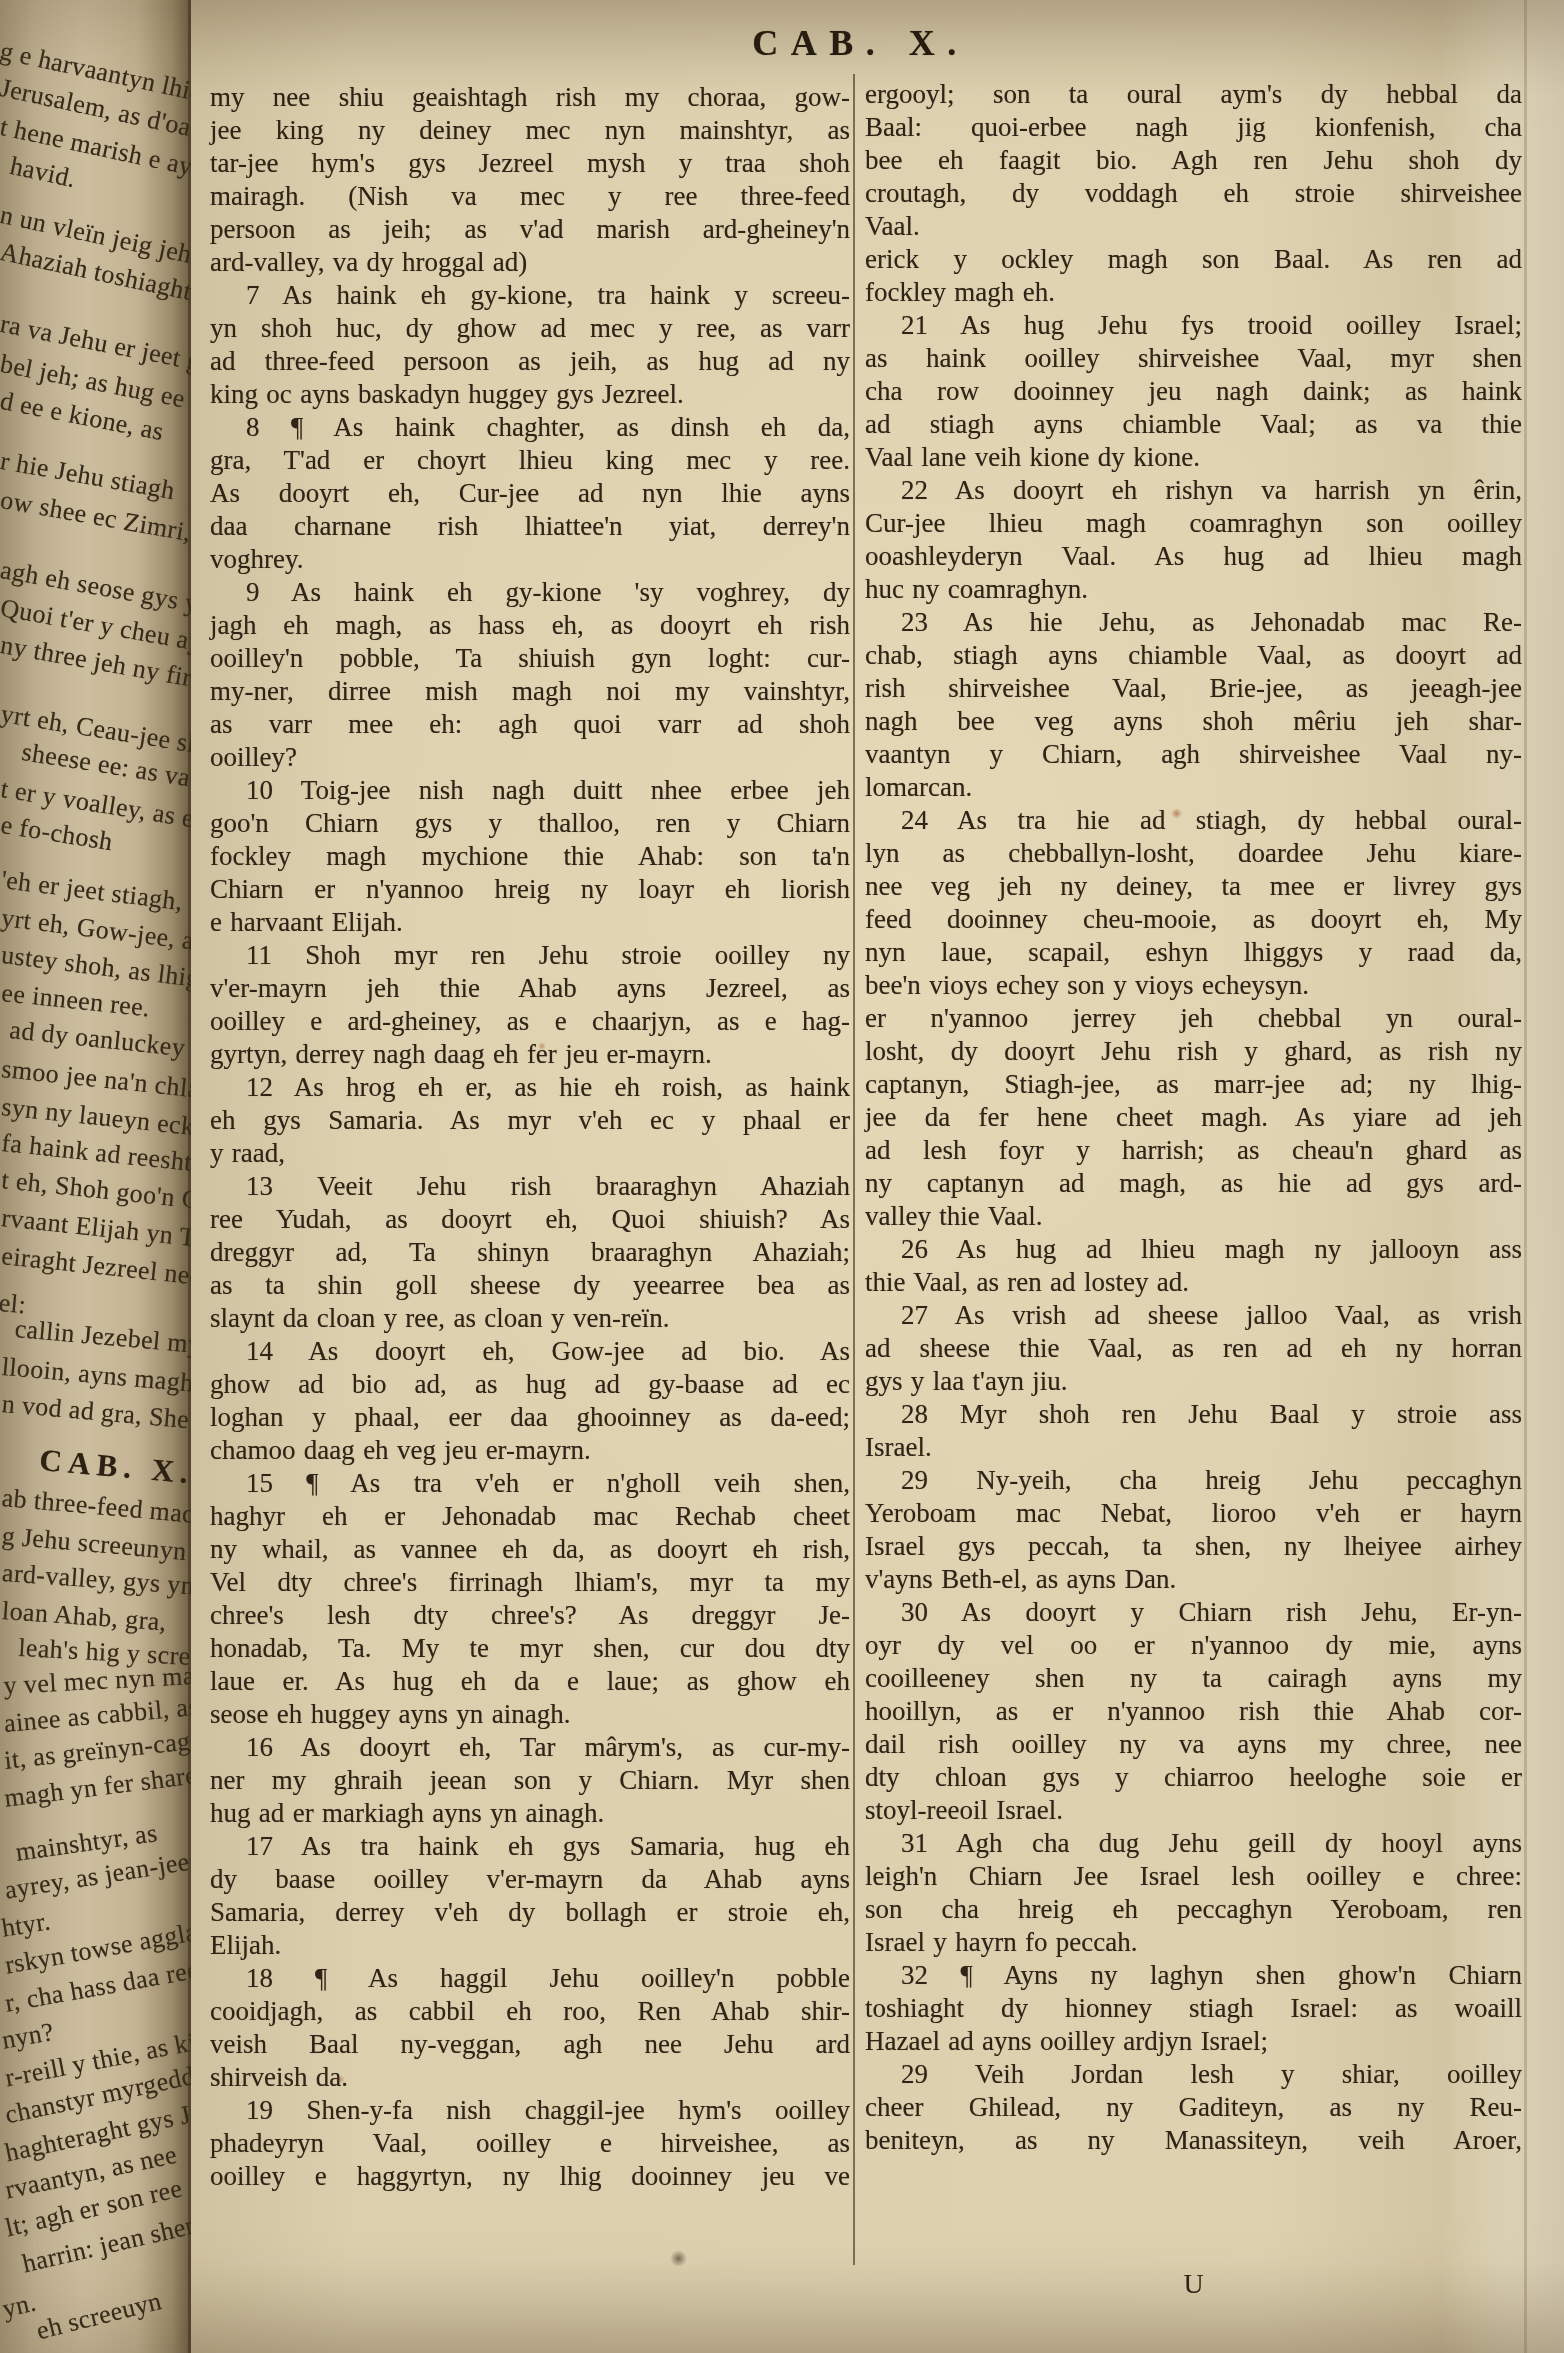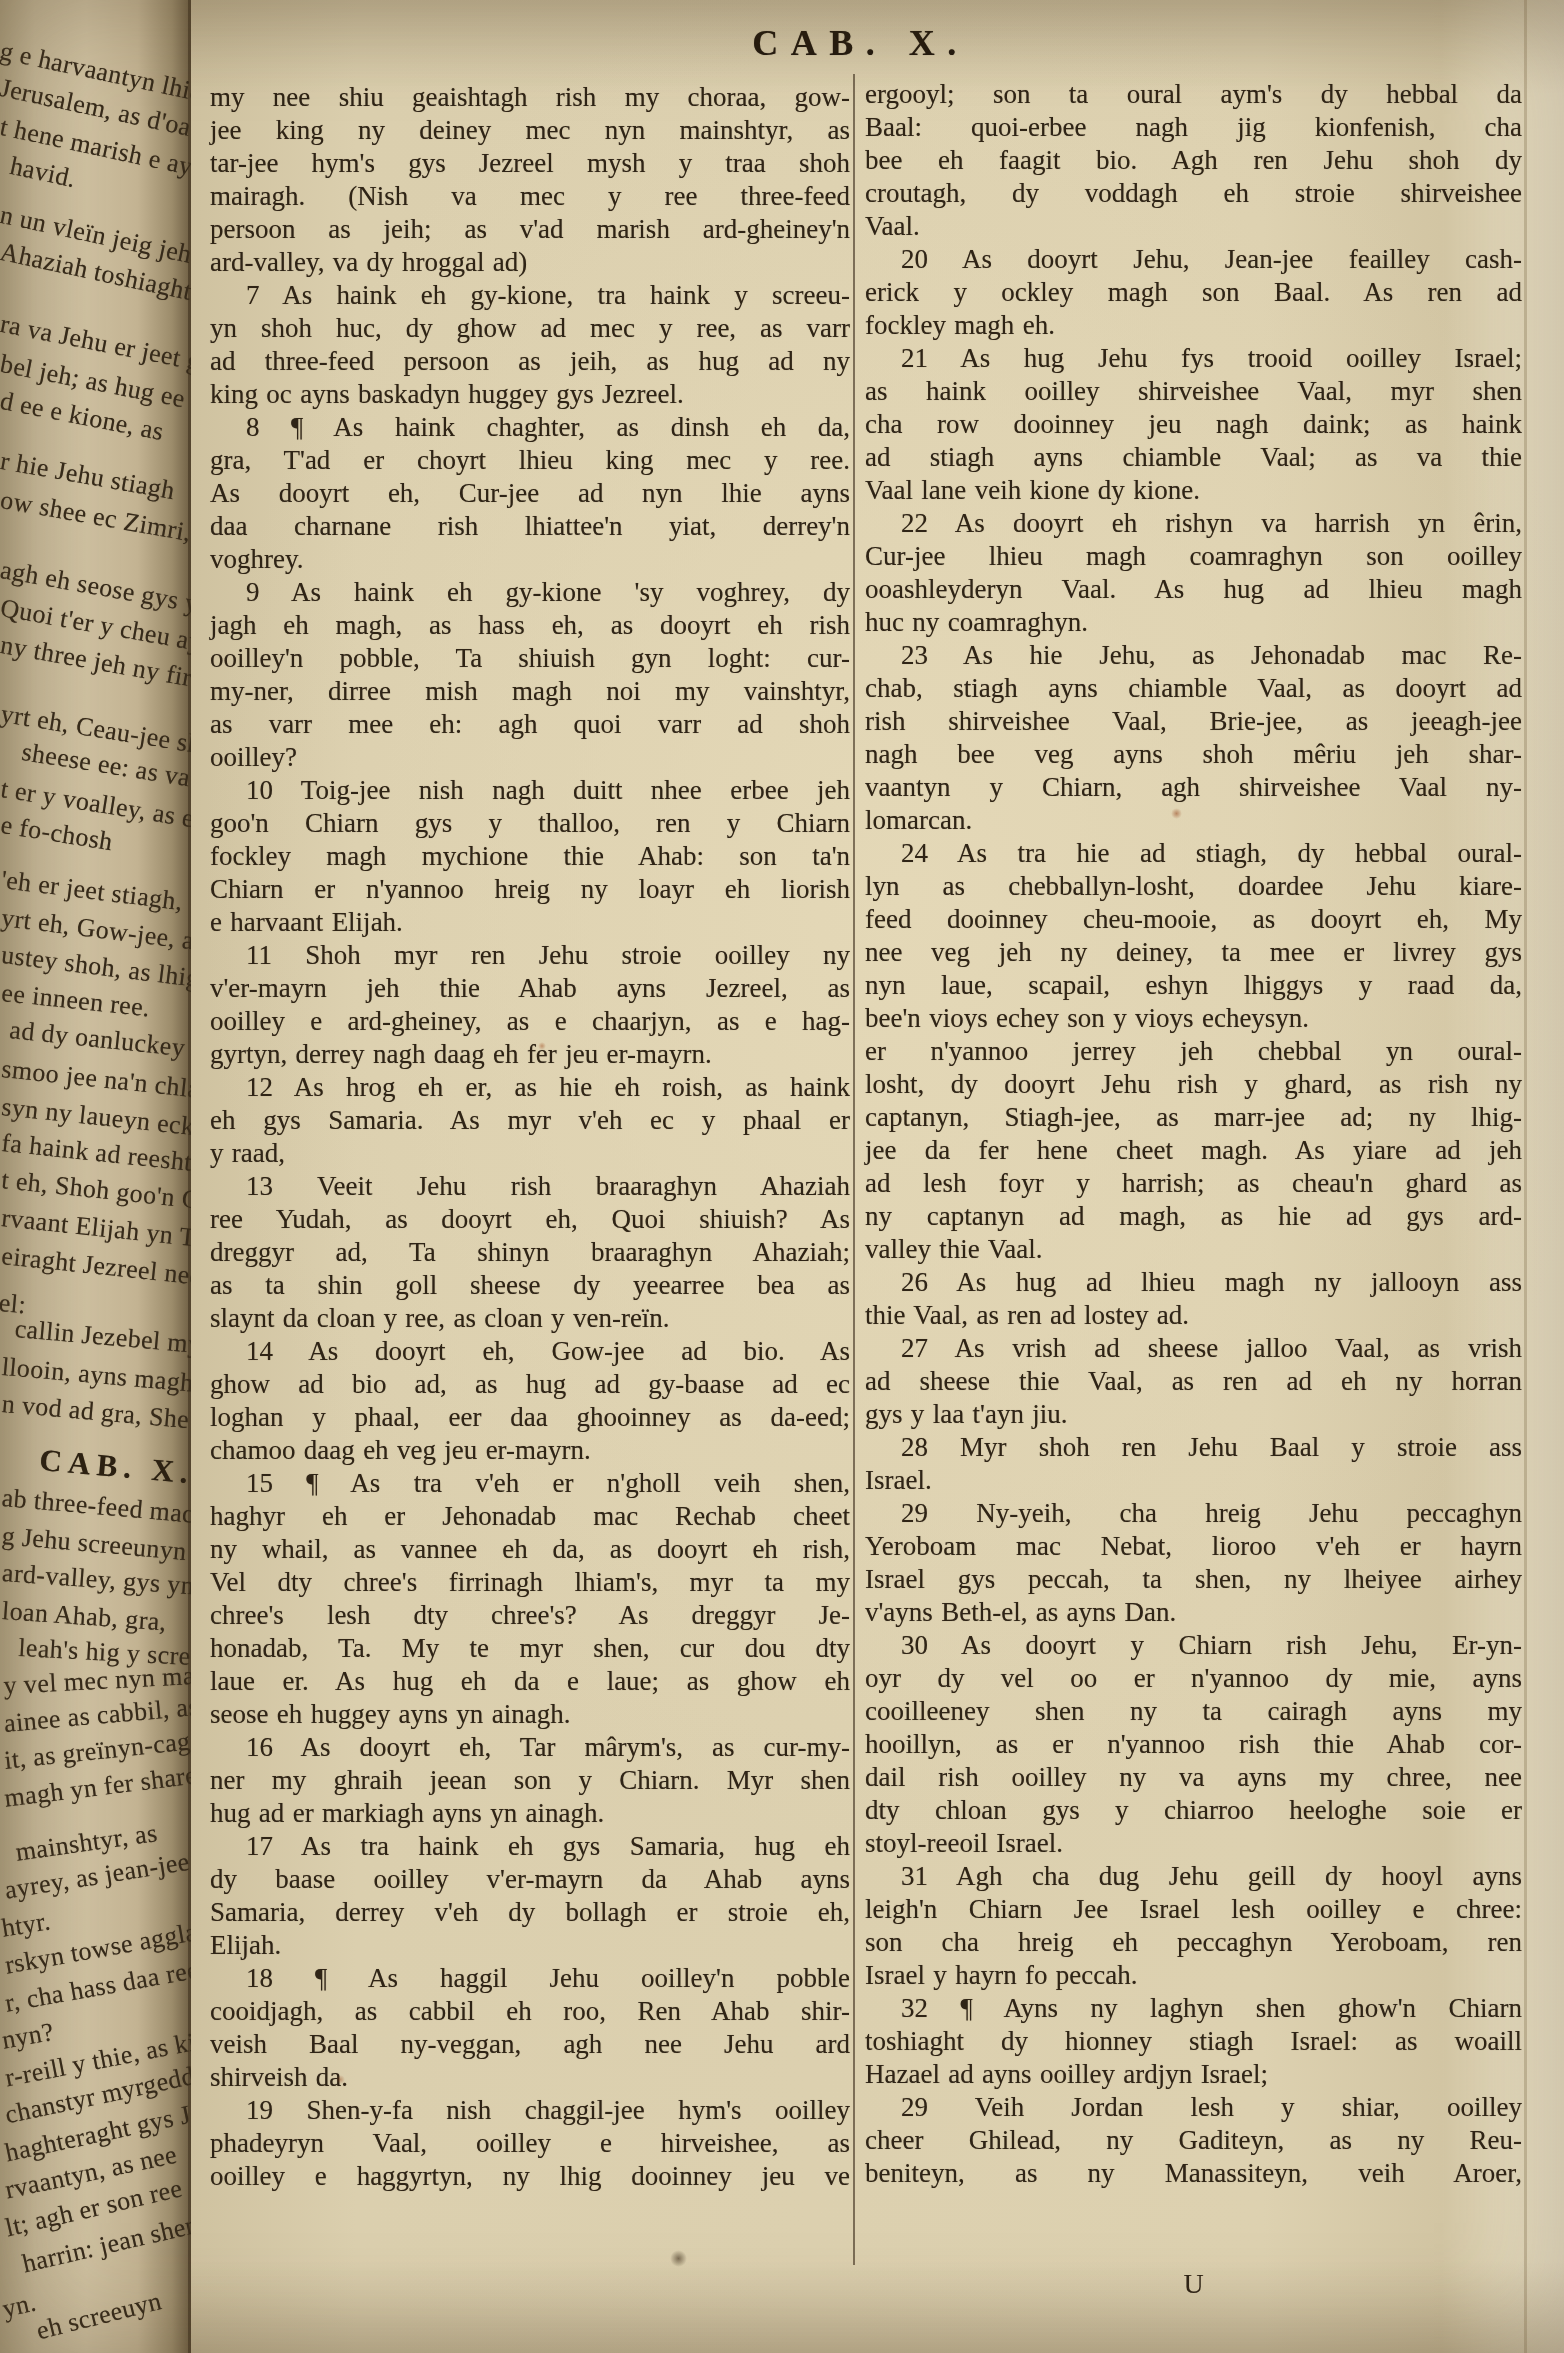--- a/index.html
+++ b/index.html
@@ -191,42 +191,41 @@
       <div class="line">phadeyryn Vaal, ooilley e hirveishee, as</div>
       <div class="line">ooilley e haggyrtyn, ny lhig dooinney jeu ve</div>
     </div>
   <div class="rule"></div>
   <div class="col col-right" id="col-right">
       <div class="line">ergooyl; son ta oural aym's dy hebbal da</div>
       <div class="line">Baal: quoi-erbee nagh jig kionfenish, cha</div>
       <div class="line">bee eh faagit bio.  Agh ren Jehu shoh dy</div>
       <div class="line">croutagh, dy voddagh eh stroie shirveishee</div>
       <div class="line end">Vaal.</div>
-      <div class="line indent">20 As dooyrt Jehu, Jean-jee feailley cash-</div>
       <div class="line">erick y ockley magh son Baal.  As ren ad</div>
       <div class="line end">fockley magh eh.</div>
       <div class="line indent">21 As hug Jehu fys trooid ooilley Israel;</div>
       <div class="line">as haink ooilley shirveishee Vaal, myr shen</div>
       <div class="line">cha row dooinney jeu nagh daink; as haink</div>
       <div class="line">ad stiagh ayns chiamble Vaal; as va thie</div>
       <div class="line end">Vaal lane veih kione dy kione.</div>
       <div class="line indent">22 As dooyrt eh rishyn va harrish yn êrin,</div>
       <div class="line">Cur-jee lhieu magh coamraghyn son ooilley</div>
       <div class="line">ooashleyderyn Vaal.  As hug ad lhieu magh</div>
       <div class="line end">huc ny coamraghyn.</div>
       <div class="line indent">23 As hie Jehu, as Jehonadab mac Re-</div>
       <div class="line">chab, stiagh ayns chiamble Vaal, as dooyrt ad</div>
       <div class="line">rish shirveishee Vaal, Brie-jee, as jeeagh-jee</div>
       <div class="line">nagh bee veg ayns shoh mêriu jeh shar-</div>
       <div class="line">vaantyn y Chiarn, agh shirveishee Vaal ny-</div>
       <div class="line end">lomarcan.</div>
       <div class="line indent">24 As tra hie ad stiagh, dy hebbal oural-</div>
       <div class="line">lyn as chebballyn-losht, doardee Jehu kiare-</div>
+      <div class="line">nee veg jeh ny deiney, ta mee er livrey gys</div>
       <div class="line">feed dooinney cheu-mooie, as dooyrt eh, My</div>
-      <div class="line">nee veg jeh ny deiney, ta mee er livrey gys</div>
       <div class="line">nyn laue, scapail, eshyn lhiggys y raad da,</div>
       <div class="line end">bee'n vioys echey son y vioys echeysyn.</div>
       <div class="line">er n'yannoo jerrey jeh chebbal yn oural-</div>
       <div class="line">losht, dy dooyrt Jehu rish y ghard, as rish ny</div>
       <div class="line">captanyn, Stiagh-jee, as marr-jee ad; ny lhig-</div>
       <div class="line">jee da fer hene cheet magh.  As yiare ad jeh</div>
       <div class="line">ad lesh foyr y harrish; as cheau'n ghard as</div>
       <div class="line">ny captanyn ad magh, as hie ad gys ard-</div>
       <div class="line end">valley thie Vaal.</div>
       <div class="line indent">26 As hug ad lhieu magh ny jallooyn ass</div>

